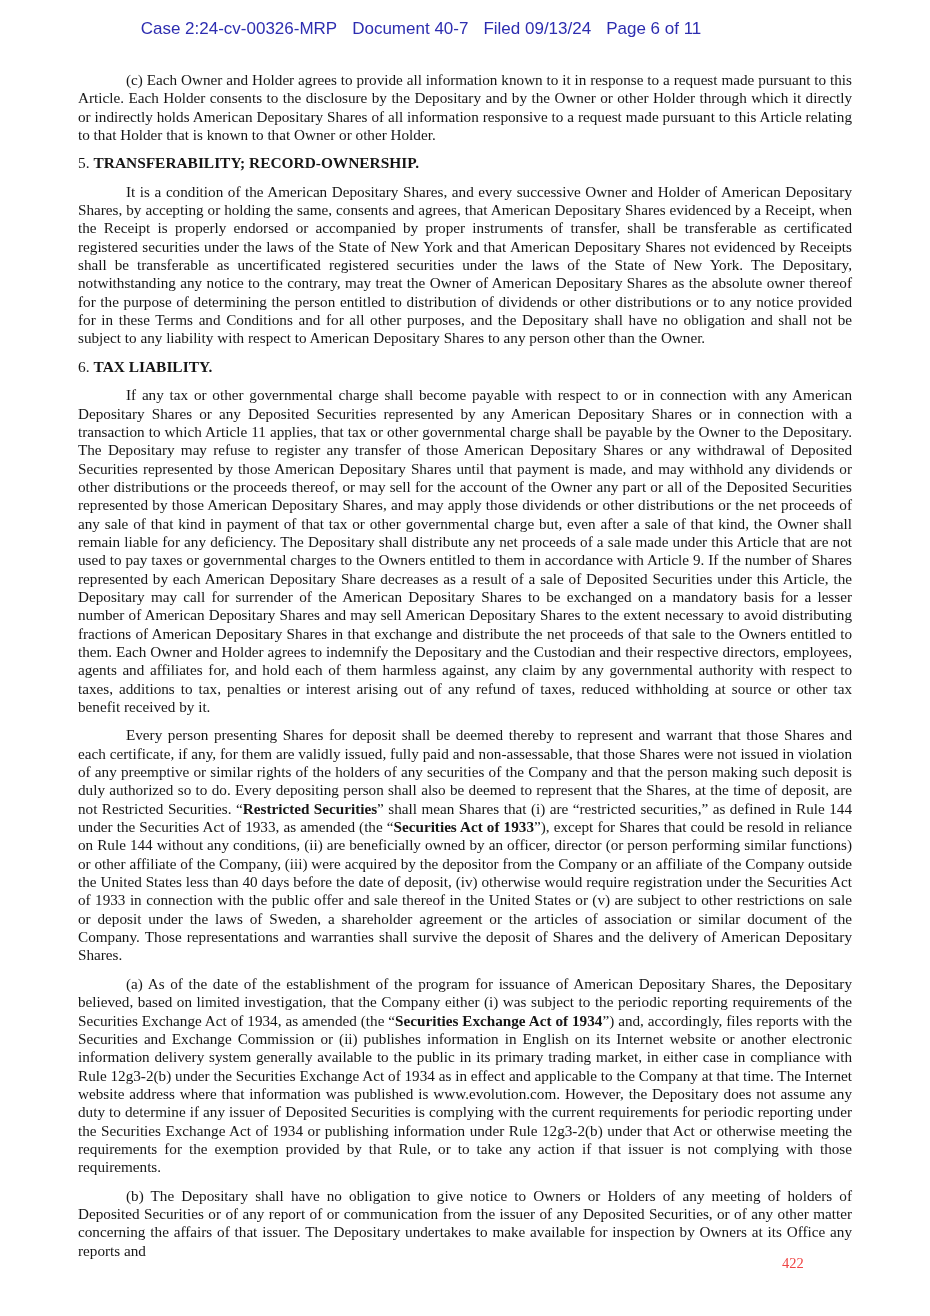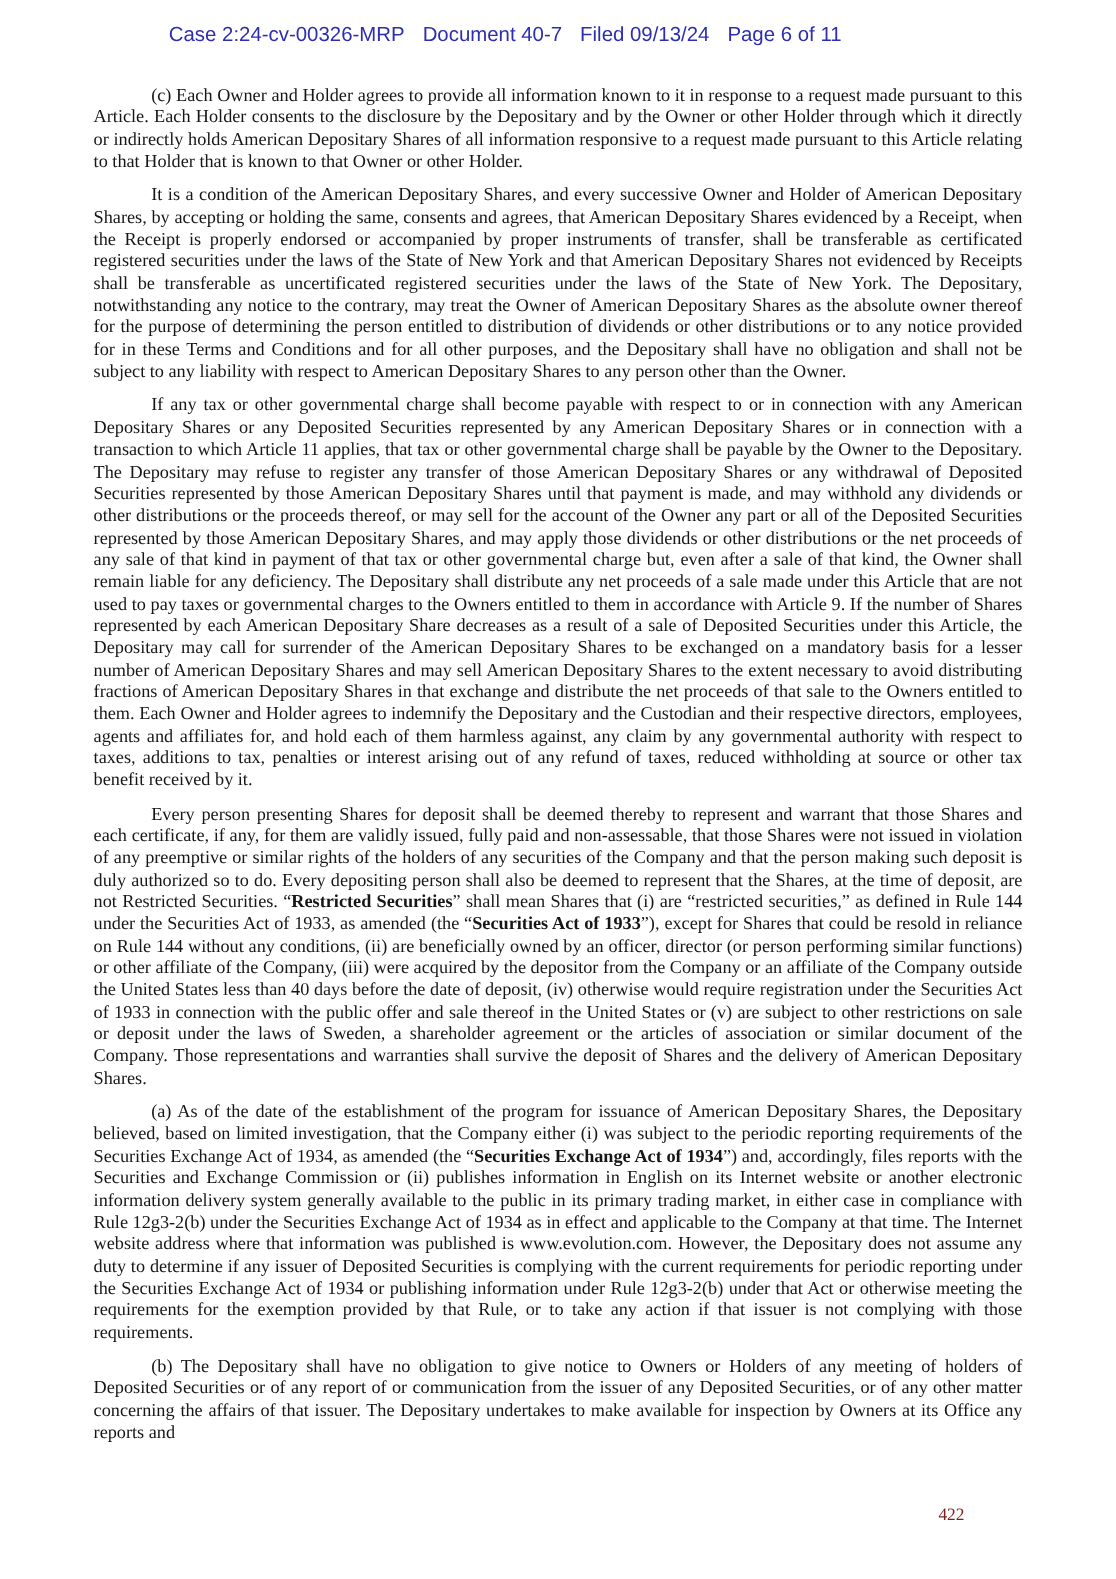--- a/index.html
+++ b/index.html
@@ -48,35 +48,37 @@
   .sec-num { font-weight: 400; margin-right: 4px; }
   .sec-title { font-weight: 700; }
   .b { font-weight: 700; }
   .u { }
   .page-num {
     position: absolute;
     top: 1255px;
     left: 782px;
     font-family: "Liberation Serif", serif;
     font-size: 14.5px;
-    color: #7f1d1d;
+    color: #ef4444;
   }
 </style>
 </head>
 <body>
 
 <div class="court-header">
   <span class="seg">Case 2:24-cv-00326-MRP</span><span class="seg">Document 40-7</span><span class="seg">Filed 09/13/24</span><span class="seg">Page 6 of 11</span>
 </div>
 
 <div class="doc">
   <p class="body-para"><span>(c) Each Owner and Holder agrees to provide all information known to it in response to a request made pursuant to this Article. Each Holder consents to the disclosure by the Depositary and by the Owner or other Holder through which it directly or indirectly holds American Depositary Shares of all information responsive to a request made pursuant to this Article relating to that Holder that is known to that Owner or other Holder.</span></p>
 
+  <p class="heading"><span class="sec-num">5.</span><span class="sec-title">TRANSFERABILITY; RECORD-OWNERSHIP.</span></p>
   <p class="body-para"><span>It is a condition of the American Depositary Shares, and every successive Owner and Holder of American Depositary Shares, by accepting or holding the same, consents and agrees, that American Depositary Shares evidenced by a Receipt, when the Receipt is properly endorsed or accompanied by proper instruments of transfer, shall be transferable as certificated registered securities under the laws of the State of New York and that American Depositary Shares not evidenced by Receipts shall be transferable as uncertificated registered securities under the laws of the State of New York. The Depositary, notwithstanding any notice to the contrary, may treat the Owner of American Depositary Shares as the absolute owner thereof for the purpose of determining the person entitled to distribution of dividends or other distributions or to any notice provided for in these Terms and Conditions and for all other purposes, and the Depositary shall have no obligation and shall not be subject to any liability with respect to American Depositary Shares to any person other than the Owner.</span></p>
 
+  <p class="heading"><span class="sec-num">6.</span><span class="sec-title">TAX LIABILITY.</span></p>
   <p class="body-para"><span>If any tax or other governmental charge shall become payable with respect to or in connection with any American Depositary Shares or any Deposited Securities represented by any American Depositary Shares or in connection with a transaction to which Article 11 applies, that tax or other governmental charge shall be payable by the Owner to the Depositary. The Depositary may refuse to register any transfer of those American Depositary Shares or any withdrawal of Deposited Securities represented by those American Depositary Shares until that payment is made, and may withhold any dividends or other distributions or the proceeds thereof, or may sell for the account of the Owner any part or all of the Deposited Securities represented by those American Depositary Shares, and may apply those dividends or other distributions or the net proceeds of any sale of that kind in payment of that tax or other governmental charge but, even after a sale of that kind, the Owner shall remain liable for any deficiency. The Depositary shall distribute any net proceeds of a sale made under this Article that are not used to pay taxes or governmental charges to the Owners entitled to them in accordance with Article 9. If the number of Shares represented by each American Depositary Share decreases as a result of a sale of Deposited Securities under this Article, the Depositary may call for surrender of the American Depositary Shares to be exchanged on a mandatory basis for a lesser number of American Depositary Shares and may sell American Depositary Shares to the extent necessary to avoid distributing fractions of American Depositary Shares in that exchange and distribute the net proceeds of that sale to the Owners entitled to them. Each Owner and Holder agrees to indemnify the Depositary and the Custodian and their respective directors, employees, agents and affiliates for, and hold each of them harmless against, any claim by any governmental authority with respect to taxes, additions to tax, penalties or interest arising out of any refund of taxes, reduced withholding at source or other tax benefit received by it.</span></p>
 
   <p class="body-para"><span>Every person presenting Shares for deposit shall be deemed thereby to represent and warrant that those Shares and each certificate, if any, for them are validly issued, fully paid and non-assessable, that those Shares were not issued in violation of any preemptive or similar rights of the holders of any securities of the Company and that the person making such deposit is duly authorized so to do. Every depositing person shall also be deemed to represent that the Shares, at the time of deposit, are not Restricted Securities. “</span><span class="b">Restricted Securities</span><span>” shall mean Shares that (i) are “restricted securities,” as defined in Rule 144 under the Securities Act of 1933, as amended (the “</span><span class="b">Securities Act of 1933</span><span>”), except for Shares that could be resold in reliance on Rule 144 without any conditions, (ii) are beneficially owned by an officer, director (or person performing similar functions) or other affiliate of the Company, (iii) were acquired by the depositor from the Company or an affiliate of the Company outside the United States less than 40 days before the date of deposit, (iv) otherwise would require registration under the Securities Act of 1933 in connection with the public offer and sale thereof in the United States or (v) are subject to other restrictions on sale or deposit under the laws of Sweden, a shareholder agreement or the articles of association or similar document of the Company. Those representations and warranties shall survive the deposit of Shares and the delivery of American Depositary Shares.</span></p>
 
   <p class="body-para"><span>(a) As of the date of the establishment of the program for issuance of American Depositary Shares, the Depositary believed, based on limited investigation, that the Company either (i) was subject to the periodic reporting requirements of the Securities Exchange Act of 1934, as amended (the “</span><span class="b">Securities Exchange Act of 1934</span><span>”) and, accordingly, files reports with the Securities and Exchange Commission or (ii) publishes information in English on its Internet website or another electronic information delivery system generally available to the public in its primary trading market, in either case in compliance with Rule 12g3-2(b) under the Securities Exchange Act of 1934 as in effect and applicable to the Company at that time. The Internet website address where that information was published is www.evolution.com. </span><span class="u">However</span><span>, the Depositary does not assume any duty to determine if any issuer of Deposited Securities is complying with the current requirements for periodic reporting under the Securities Exchange Act of 1934 or publishing information under Rule 12g3-2(b) under that Act or otherwise meeting the requirements for the exemption provided by that Rule, or to take any action if that issuer is not complying with those requirements.</span></p>
   <p class="body-para"><span>(b) The Depositary shall have no obligation to give notice to Owners or Holders of any meeting of holders of Deposited Securities or of any report of or communication from the issuer of any Deposited Securities, or of any other matter concerning the affairs of that issuer. The Depositary undertakes to make available for inspection by Owners at its Office any reports and</span></p>
 </div>
 
 <div class="page-num">422</div>
 

